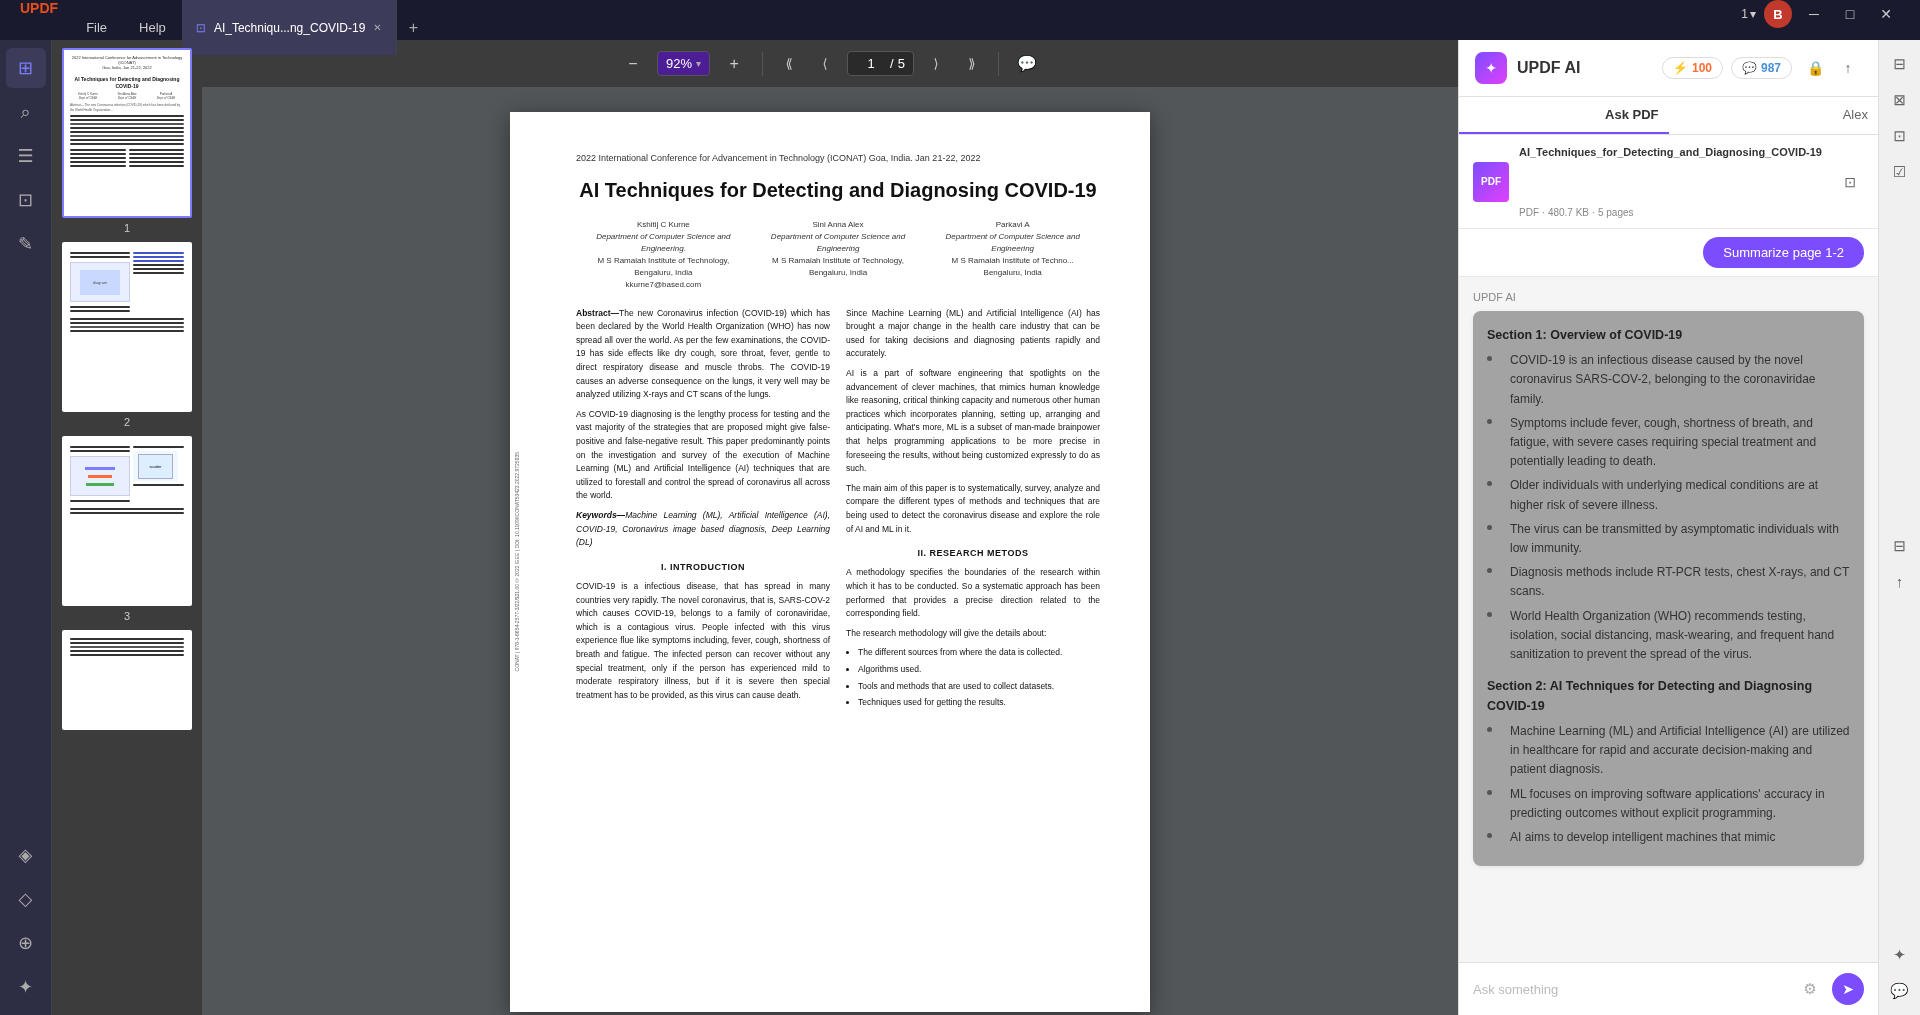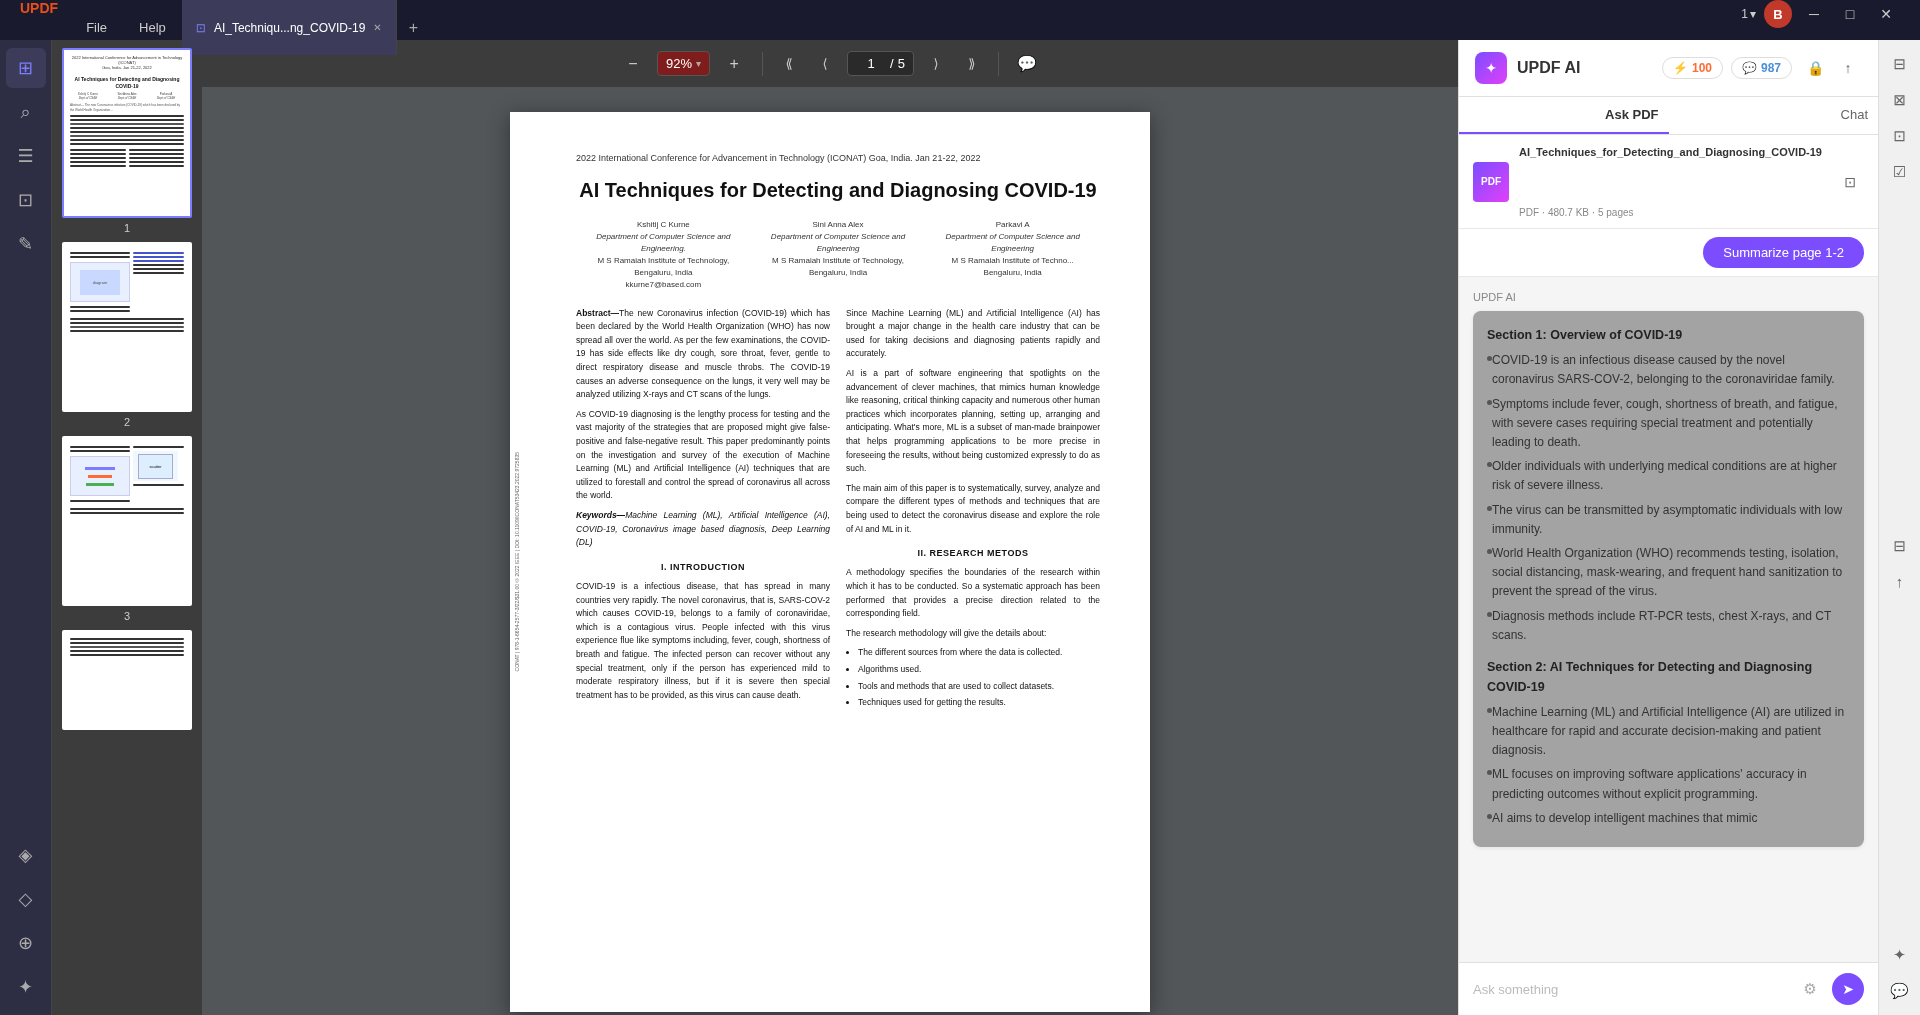--- a/index.html
+++ b/index.html
@@ -222,21 +222,21 @@
       justify-content: center;
       color: #ccc;
       cursor: pointer;
       border-radius: 4px;
       font-size: 16px;
     }
     .zoom-display {
       display: flex;
       align-items: center;
       gap: 4px;
-      background: #7f1d1d;
+      background: #4c1d95;
       border: 1px solid #555;
       border-radius: 4px;
       padding: 4px 8px;
       color: #fff;
       font-size: 13px;
       cursor: pointer;
     }
     .zoom-arrow { color: #aaa; font-size: 10px; }
     .toolbar-sep { width: 1px; height: 24px; background: #555; margin: 0 4px; }
     .page-nav {
@@ -542,21 +542,21 @@
       margin-top: 12px;
     }
     .ai-section-title:first-child { margin-top: 0; }
     .ai-bullet-list {
       list-style: none;
       padding: 0;
       margin: 0;
     }
     .ai-bullet-list li {
       display: flex;
-      gap: 0;
+      gap: 18px;
       margin-bottom: 5px;
       align-items: flex-start;
     }
     .ai-bullet {
       width: 5px;
       height: 5px;
       background: #555;
       border-radius: 50%;
       margin-top: 5px;
       flex-shrink: 0;
@@ -889,21 +889,21 @@
         </div>
       </div>
       <div class="ai-header-icons">
         <div class="ai-header-icon">🔒</div>
         <div class="ai-header-icon">↑</div>
       </div>
     </div>
 
     <div class="ai-tabs">
       <div class="ai-tab active">Ask PDF</div>
-      <div class="ai-tab">Chat</div>
+      <div class="ai-tab">Alex</div>
     </div>
 
     <div class="file-info">
       <div class="file-icon-box">PDF</div>
       <div class="file-details">
         <div class="file-name">AI_Techniques_for_Detecting_and_Diagnosing_COVID-19</div>
         <div class="file-meta">
           <span>PDF</span> · <span>480.7 KB</span> · <span>5 pages</span>
         </div>
       </div>
@@ -930,25 +930,25 @@
           <li>
               <span class="ai-bullet"></span>
               <span>Older individuals with underlying medical conditions are at higher risk of severe illness.</span>
             </li>
           <li>
               <span class="ai-bullet"></span>
               <span>The virus can be transmitted by asymptomatic individuals with low immunity.</span>
             </li>
           <li>
               <span class="ai-bullet"></span>
-              <span>World Health Organization (WHO) recommends testing, isolation, social distancing, mask-wearing, and frequent hand sanitization to prevent the spread of the virus.</span>
+              <span>Diagnosis methods include RT-PCR tests, chest X-rays, and CT scans.</span>
             </li>
           <li>
               <span class="ai-bullet"></span>
-              <span>Diagnosis methods include RT-PCR tests, chest X-rays, and CT scans.</span>
+              <span>World Health Organization (WHO) recommends testing, isolation, social distancing, mask-wearing, and frequent hand sanitization to prevent the spread of the virus.</span>
             </li>
         </ul>
         <div class="ai-section-title">Section 2: AI Techniques for Detecting and Diagnosing COVID-19</div>
         <ul class="ai-bullet-list">
           <li>
               <span class="ai-bullet"></span>
               <span>Machine Learning (ML) and Artificial Intelligence (AI) are utilized in healthcare for rapid and accurate decision-making and patient diagnosis.</span>
             </li>
           <li>
               <span class="ai-bullet"></span>

